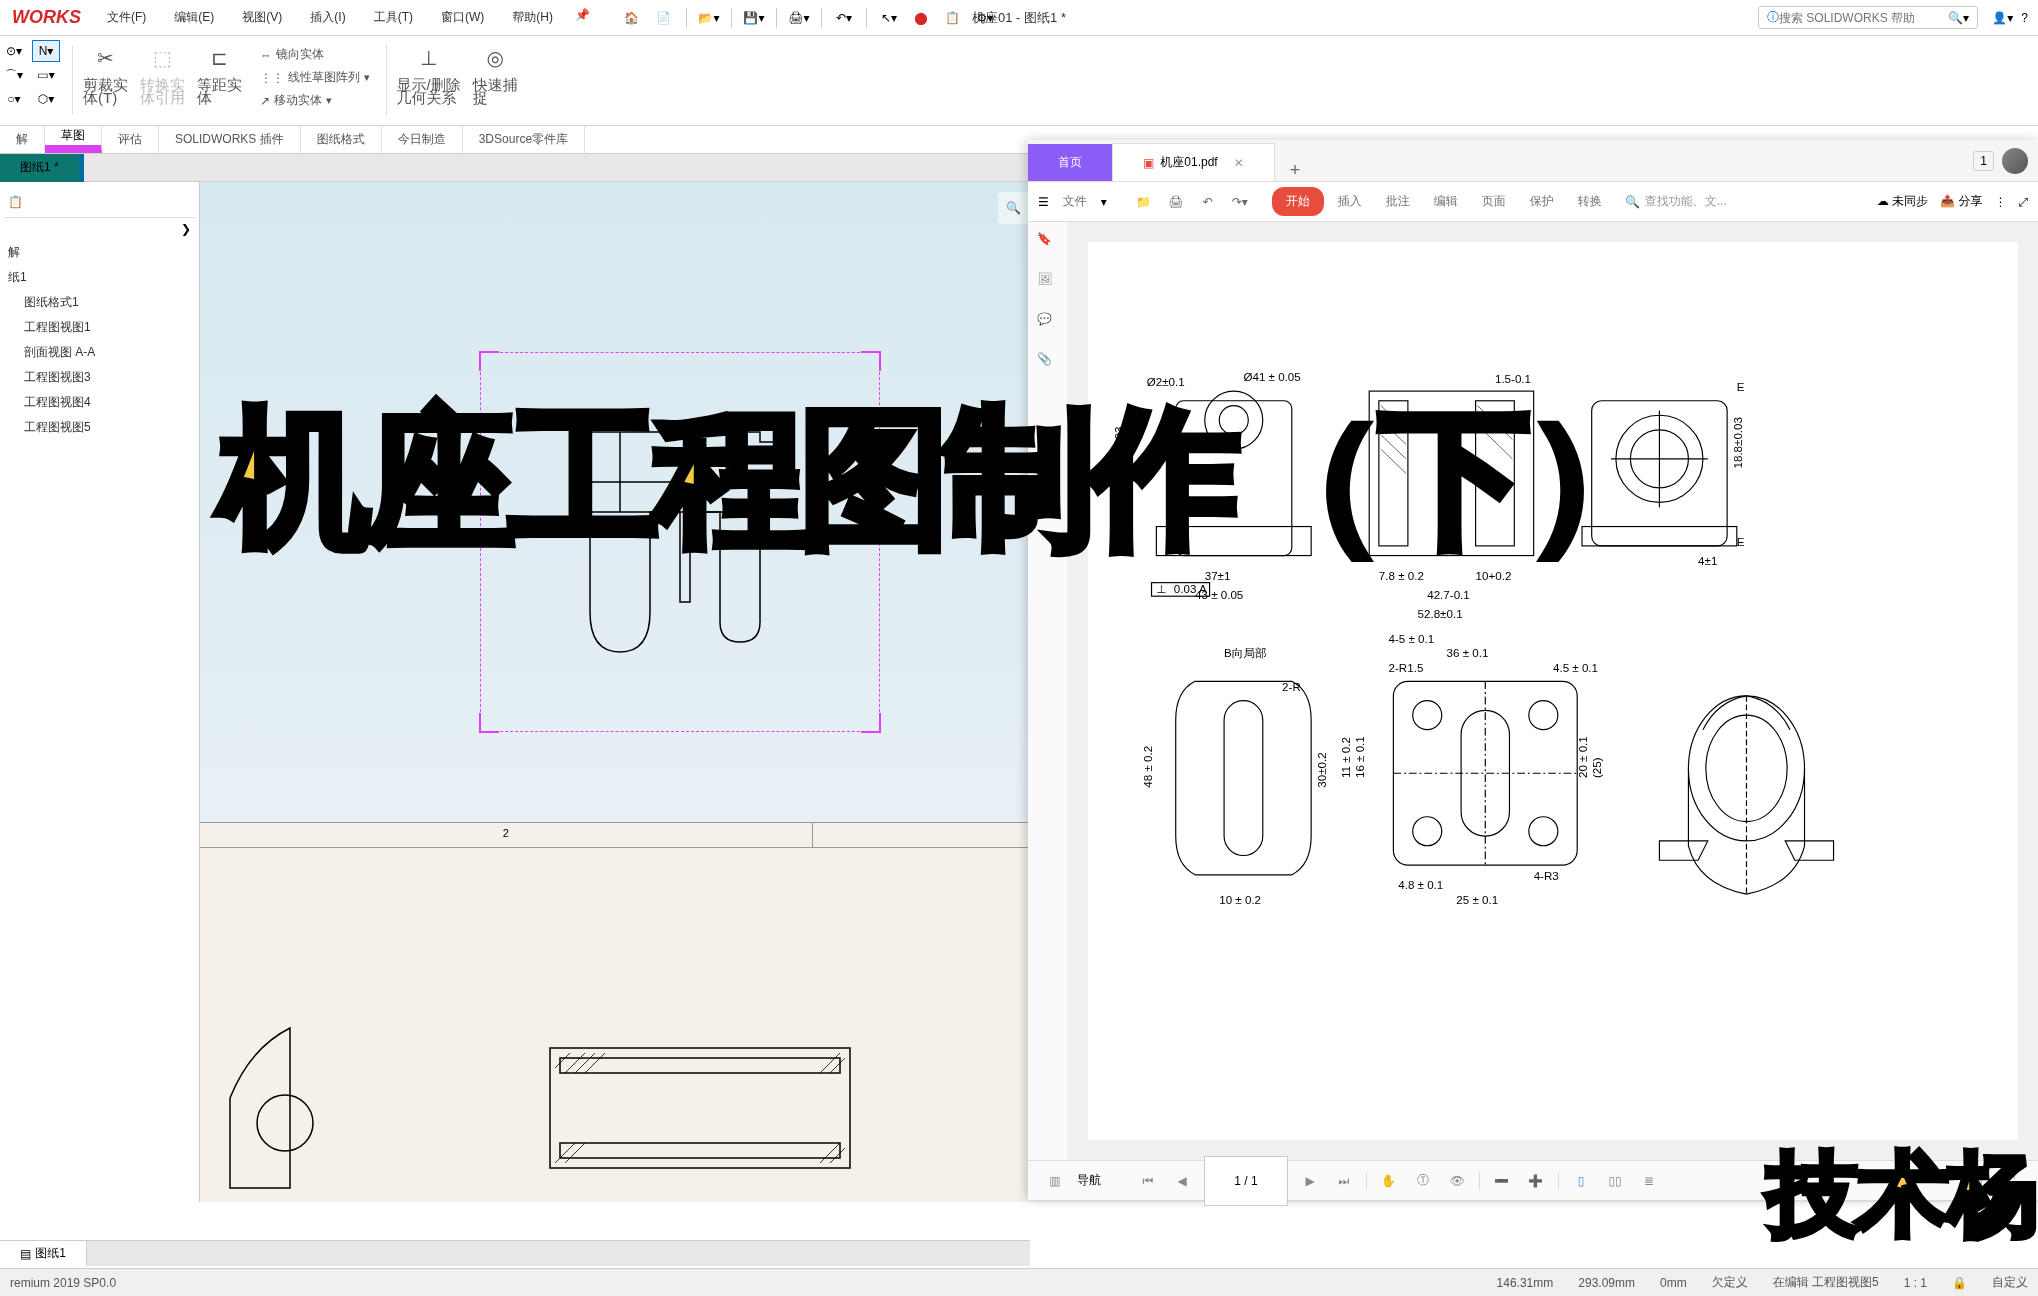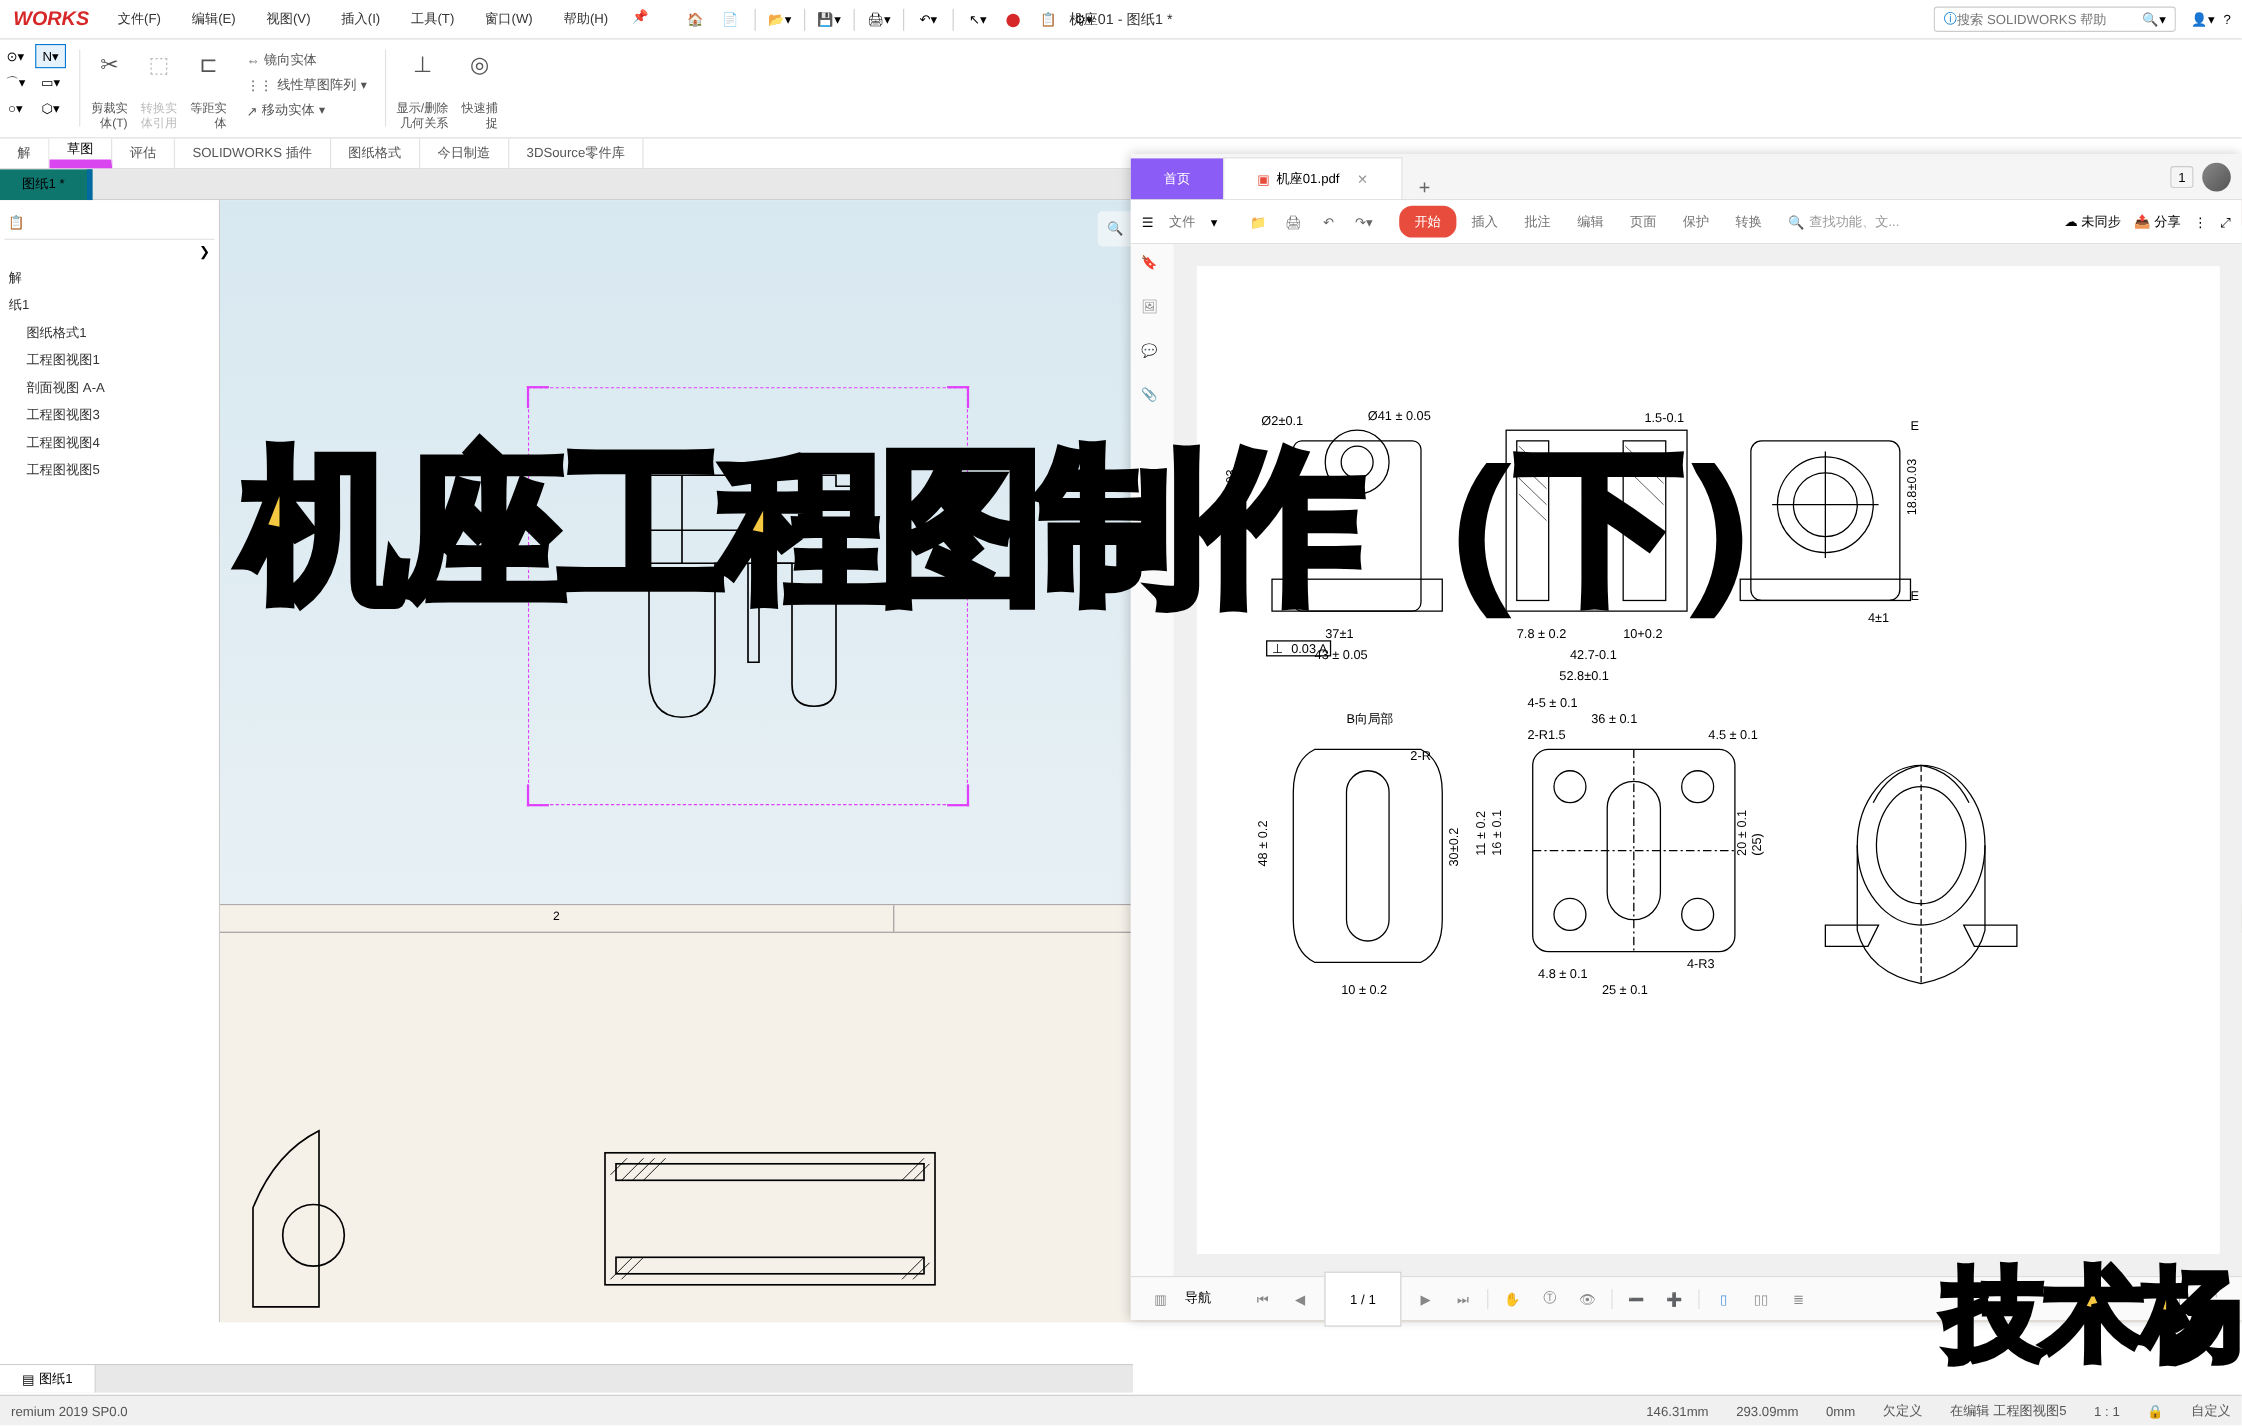--- a/index.html
+++ b/index.html
@@ -13,21 +13,21 @@
 .tb-sep{width:1px;height:20px;background:#ccc;margin:0 4px}
 .doc-title{position:absolute;left:50%;transform:translateX(-50%);color:#333;font-size:13px}
 .search-box{position:absolute;right:60px;display:flex;align-items:center;border:1px solid #ccc;border-radius:3px;padding:2px 8px;width:220px}
 .search-box input{border:none;outline:none;flex:1;font-size:12px}
 .user-icons{position:absolute;right:10px;display:flex;gap:8px}
 
 .ribbon{height:90px;background:#fff;display:flex;align-items:flex-start;border-bottom:1px solid #d0d0d0;padding-top:4px}
 .ribbon-btn{display:flex;flex-direction:column;align-items:center;padding:2px 6px;cursor:pointer;color:#555}
 .ribbon-btn-disabled{color:#bbb}
 .ribbon-icon{width:32px;height:32px;display:flex;align-items:center;justify-content:center;font-size:20px}
-.ribbon-label{font-size:11px;text-align:right;line-height:13px;margin-top:19px}
+.ribbon-label{font-size:15px;text-align:left;line-height:13px;margin-top:4px}
 .ribbon-small{display:flex;align-items:center;gap:4px;padding:2px 4px;font-size:11px;color:#555}
 .ribbon-sep{width:1px;height:70px;background:#e0e0e0;margin:5px 4px}
 .ribbon-col{display:flex;flex-direction:column;gap:2px}
 .small-tools{display:flex;flex-direction:column;gap:2px;margin-right:8px}
 .st-row{display:flex;gap:4px}
 .st-btn{width:28px;height:22px;display:flex;align-items:center;justify-content:center;border:1px solid transparent}
 .st-btn.active{border:1px solid #0078d4;background:#e5f1fb}
 
 .tabs{height:28px;background:#fff;display:flex;border-bottom:1px solid #d0d0d0}
 .tab{padding:0 16px;display:flex;align-items:center;color:#555;cursor:pointer;border-right:1px solid #e0e0e0}
@@ -80,21 +80,21 @@
 .pdf-search{display:flex;align-items:center;gap:4px;color:#999;margin-left:10px}
 .pdf-right-tools{position:absolute;right:10px;display:flex;gap:12px;align-items:center}
 
 .pdf-sidebar{position:absolute;left:0;top:82px;width:40px;bottom:40px;background:#fafafa;border-right:1px solid #eee;display:flex;flex-direction:column;align-items:center;padding-top:10px;gap:20px}
 .pdf-side-icon{width:20px;height:20px;color:#888}
 
 .pdf-content{position:absolute;left:40px;top:82px;right:0;bottom:40px;background:#f0f0f0;overflow:hidden;padding:20px}
 .pdf-page{background:#fff;width:100%;height:100%;padding:20px;position:relative}
 
 .pdf-footer{position:absolute;bottom:0;left:0;right:0;height:40px;background:#fafafa;border-top:1px solid #ddd;display:flex;align-items:center;padding:0 15px;gap:10px}
-.pdf-page-input{width:70px;text-align:center;border:1px solid #ccc;padding:17px}
+.pdf-page-input{width:84px;text-align:center;border:1px solid #ccc;padding:17px}
 .pdf-foot-icon{width:24px;height:24px;display:flex;align-items:center;justify-content:center;color:#888}
 .pdf-foot-sep{width:1px;height:18px;background:#ddd}
 
 
 .overlay-title{position:absolute;top:380px;left:220px;font-size:150px;font-weight:900;color:#f5c842;-webkit-text-stroke:8px #000;z-index:50;letter-spacing:-5px}
 .overlay-sub{position:absolute;bottom:40px;right:0px;font-size:90px;font-weight:700;color:#f5c842;-webkit-text-stroke:6px #000;z-index:50}
 
 .bottom-tabs{position:absolute;bottom:30px;left:0;height:26px;display:flex;background:#e8e8e8;border-top:1px solid #ccc;width:1030px}
 .btab{padding:4px 20px;background:#fff;border-right:1px solid #ccc;display:flex;align-items:center;gap:4px}
 

